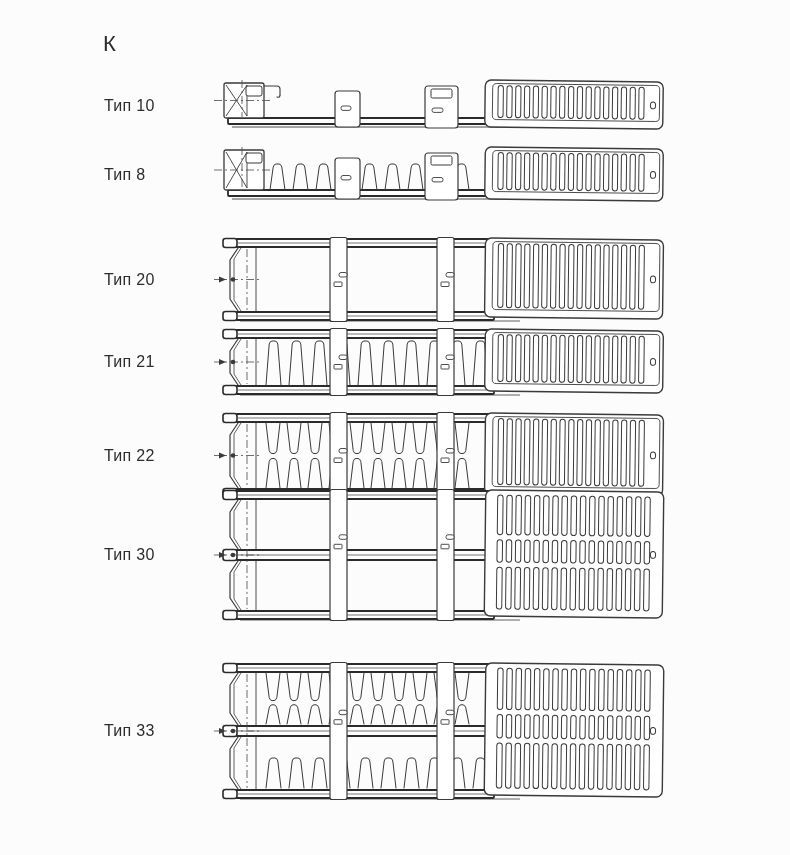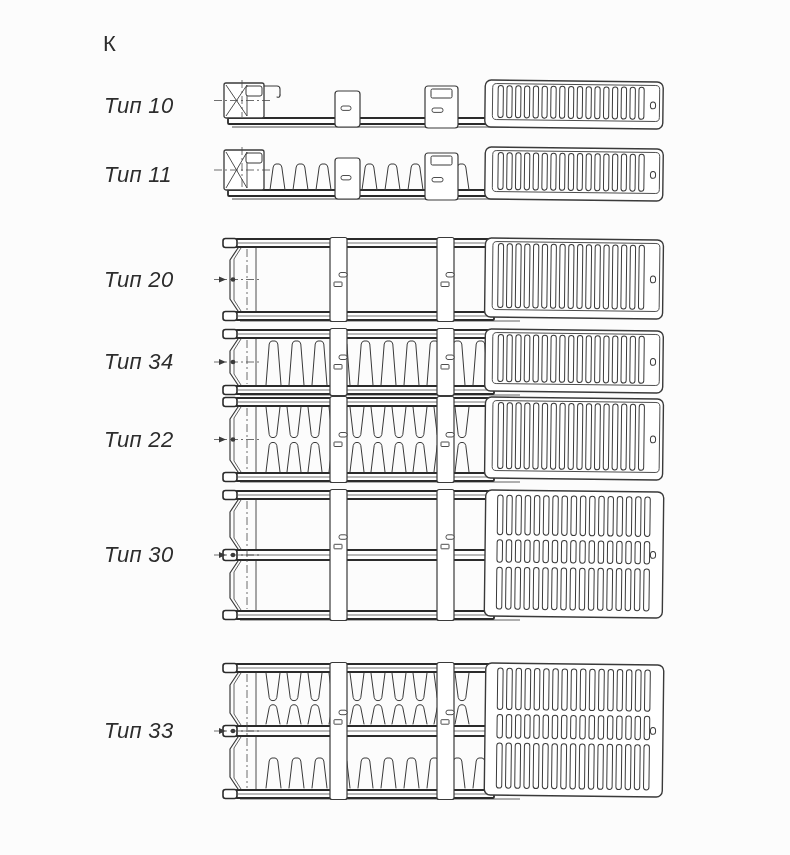--- a/index.html
+++ b/index.html
@@ -6,21 +6,21 @@
   #canvas{
     position:relative;width:790px;height:855px;background:#fcfcfc;
     font-family:"Liberation Sans",sans-serif;overflow:hidden;
   }
   .corner-mark{
     position:absolute;left:103px;top:31px;font-size:22px;color:#2d2d2d;letter-spacing:.3px;
   }
   .row{position:absolute;left:222px;width:450px;}
   .row .label{
     position:absolute;left:-118px;top:50%;transform:translateY(-50%);
-    font-size:22px;color:#2d2d2d;white-space:nowrap;letter-spacing:.3px;font-style:italic;
+    font-size:16px;color:#2d2d2d;white-space:nowrap;letter-spacing:.3px;
   }
   .row svg{display:block;overflow:visible;}
 </style>
 </head>
 <body>
 
 <div id="canvas">
   <div class="corner-mark">К</div>
 
   <div class="row" style="top: 79px; height: 53px;">
@@ -60,21 +60,21 @@
           <rect x="381.60000000000014" y="7.5" width="5.2" height="32" rx="2.6" fill="#fff" stroke="#3a3a3a" stroke-width="1"></rect>
           <rect x="390.40000000000015" y="7.5" width="5.2" height="32" rx="2.6" fill="#fff" stroke="#3a3a3a" stroke-width="1"></rect>
           <rect x="399.20000000000016" y="7.5" width="5.2" height="32" rx="2.6" fill="#fff" stroke="#3a3a3a" stroke-width="1"></rect>
           <rect x="408.00000000000017" y="7.5" width="5.2" height="32" rx="2.6" fill="#fff" stroke="#3a3a3a" stroke-width="1"></rect>
           <rect x="416.8000000000002" y="7.5" width="5.2" height="32" rx="2.6" fill="#fff" stroke="#3a3a3a" stroke-width="1"></rect>
           <ellipse cx="431" cy="25.5" rx="2.6" ry="3.4" fill="#fff" stroke="#3a3a3a" stroke-width="1"></ellipse>
         </g>
       </svg>
   </div>
   <div class="row" style="top: 146px; height: 58px;">
-    <div class="label">Тип 11</div>
+    <div class="label">Тип 8</div>
     <svg width="450" height="58" viewBox="0 0 450 58">
         <rect x="6" y="44" width="266" height="6" rx="1" fill="#fff" stroke="#2b2b2b" stroke-width="1.8"></rect>
         <line x1="10" y1="53" x2="296" y2="53" stroke="#3a3a3a" stroke-width="0.9"></line>
         <path d="M 48 44 L 51.2 21 Q 52 18 54 18 L 57 18 Q 59 18 59.8 21 L 63 44" fill="none" stroke="#3a3a3a" stroke-width="1" stroke-linejoin="round" stroke-linecap="round"></path>
         <path d="M 71 44 L 74.2 21 Q 75 18 77 18 L 80 18 Q 82 18 82.8 21 L 86 44" fill="none" stroke="#3a3a3a" stroke-width="1" stroke-linejoin="round" stroke-linecap="round"></path>
         <path d="M 94 44 L 97.2 21 Q 98 18 100 18 L 103 18 Q 105 18 105.8 21 L 109 44" fill="none" stroke="#3a3a3a" stroke-width="1" stroke-linejoin="round" stroke-linecap="round"></path>
         <path d="M 117 44 L 120.2 21 Q 121 18 123 18 L 126 18 Q 128 18 128.8 21 L 132 44" fill="none" stroke="#3a3a3a" stroke-width="1" stroke-linejoin="round" stroke-linecap="round"></path>
         <path d="M 140 44 L 143.2 21 Q 144 18 146 18 L 149 18 Q 151 18 151.8 21 L 155 44" fill="none" stroke="#3a3a3a" stroke-width="1" stroke-linejoin="round" stroke-linecap="round"></path>
         <path d="M 163 44 L 166.2 21 Q 167 18 169 18 L 172 18 Q 174 18 174.8 21 L 178 44" fill="none" stroke="#3a3a3a" stroke-width="1" stroke-linejoin="round" stroke-linecap="round"></path>
         <path d="M 186 44 L 189.2 21 Q 190 18 192 18 L 195 18 Q 197 18 197.8 21 L 201 44" fill="none" stroke="#3a3a3a" stroke-width="1" stroke-linejoin="round" stroke-linecap="round"></path>
@@ -157,21 +157,21 @@
           <rect x="381.60000000000014" y="7.5" width="5.2" height="64" rx="2.6" fill="#fff" stroke="#3a3a3a" stroke-width="1"></rect>
           <rect x="390.40000000000015" y="7.5" width="5.2" height="64" rx="2.6" fill="#fff" stroke="#3a3a3a" stroke-width="1"></rect>
           <rect x="399.20000000000016" y="7.5" width="5.2" height="64" rx="2.6" fill="#fff" stroke="#3a3a3a" stroke-width="1"></rect>
           <rect x="408.00000000000017" y="7.5" width="5.2" height="64" rx="2.6" fill="#fff" stroke="#3a3a3a" stroke-width="1"></rect>
           <rect x="416.8000000000002" y="7.5" width="5.2" height="64" rx="2.6" fill="#fff" stroke="#3a3a3a" stroke-width="1"></rect>
           <ellipse cx="431" cy="41.5" rx="2.6" ry="3.4" fill="#fff" stroke="#3a3a3a" stroke-width="1"></ellipse>
         </g>
       </svg>
   </div>
   <div class="row" style="top: 328px; height: 68px;">
-    <div class="label">Тип 34</div>
+    <div class="label">Тип 21</div>
     <svg width="450" height="68" viewBox="0 0 450 68">
         <line x1="18" y1="67" x2="298" y2="67" stroke="#3a3a3a" stroke-width="0.8"></line>
         <rect x="14" y="2" width="258" height="8" rx="1" fill="#fff" stroke="#2b2b2b" stroke-width="1.8"></rect>
         <line x1="16" y1="6" x2="270" y2="6" stroke="#3a3a3a" stroke-width="0.7"></line>
         <rect x="14" y="58" width="258" height="8" rx="1" fill="#fff" stroke="#2b2b2b" stroke-width="1.8"></rect>
         <line x1="16" y1="62" x2="270" y2="62" stroke="#3a3a3a" stroke-width="0.7"></line>
         <path d="M 44 57 L 47.2 16 Q 48 13 50 13 L 53 13 Q 55 13 55.8 16 L 59 57" fill="none" stroke="#3a3a3a" stroke-width="1" stroke-linejoin="round" stroke-linecap="round"></path>
         <path d="M 67 57 L 70.2 16 Q 71 13 73 13 L 76 13 Q 78 13 78.8 16 L 82 57" fill="none" stroke="#3a3a3a" stroke-width="1" stroke-linejoin="round" stroke-linecap="round"></path>
         <path d="M 90 57 L 93.2 16 Q 94 13 96 13 L 99 13 Q 101 13 101.8 16 L 105 57" fill="none" stroke="#3a3a3a" stroke-width="1" stroke-linejoin="round" stroke-linecap="round"></path>
         <path d="M 113 57 L 116.2 16 Q 117 13 119 13 L 122 13 Q 124 13 124.8 16 L 128 57" fill="none" stroke="#3a3a3a" stroke-width="1" stroke-linejoin="round" stroke-linecap="round"></path>
@@ -213,21 +213,21 @@
           <rect x="372.8000000000001" y="7.5" width="5.2" height="47" rx="2.6" fill="#fff" stroke="#3a3a3a" stroke-width="1"></rect>
           <rect x="381.60000000000014" y="7.5" width="5.2" height="47" rx="2.6" fill="#fff" stroke="#3a3a3a" stroke-width="1"></rect>
           <rect x="390.40000000000015" y="7.5" width="5.2" height="47" rx="2.6" fill="#fff" stroke="#3a3a3a" stroke-width="1"></rect>
           <rect x="399.20000000000016" y="7.5" width="5.2" height="47" rx="2.6" fill="#fff" stroke="#3a3a3a" stroke-width="1"></rect>
           <rect x="408.00000000000017" y="7.5" width="5.2" height="47" rx="2.6" fill="#fff" stroke="#3a3a3a" stroke-width="1"></rect>
           <rect x="416.8000000000002" y="7.5" width="5.2" height="47" rx="2.6" fill="#fff" stroke="#3a3a3a" stroke-width="1"></rect>
           <ellipse cx="431" cy="33" rx="2.6" ry="3.4" fill="#fff" stroke="#3a3a3a" stroke-width="1"></ellipse>
         </g>
       </svg>
   </div>
-  <div class="row" style="top: 396px; height: 87px;">
+  <div class="row" style="top: 412px; height: 87px;">
     <div class="label">Тип 22</div>
     <svg width="450" height="87" viewBox="0 0 450 87">
         <line x1="18" y1="86" x2="298" y2="86" stroke="#3a3a3a" stroke-width="0.8"></line>
         <rect x="14" y="2" width="258" height="8" rx="1" fill="#fff" stroke="#2b2b2b" stroke-width="1.8"></rect>
         <line x1="16" y1="6" x2="270" y2="6" stroke="#3a3a3a" stroke-width="0.7"></line>
         <rect x="14" y="77" width="258" height="8" rx="1" fill="#fff" stroke="#2b2b2b" stroke-width="1.8"></rect>
         <line x1="16" y1="81" x2="270" y2="81" stroke="#3a3a3a" stroke-width="0.7"></line>
         <path d="M 44 11 L 47.2 38.5 Q 48 41.5 50 41.5 L 52 41.5 Q 54 41.5 54.8 38.5 L 58 11" fill="none" stroke="#3a3a3a" stroke-width="1" stroke-linejoin="round" stroke-linecap="round"></path>
         <path d="M 65 11 L 68.2 38.5 Q 69 41.5 71 41.5 L 73 41.5 Q 75 41.5 75.8 38.5 L 79 11" fill="none" stroke="#3a3a3a" stroke-width="1" stroke-linejoin="round" stroke-linecap="round"></path>
         <path d="M 86 11 L 89.2 38.5 Q 90 41.5 92 41.5 L 94 41.5 Q 96 41.5 96.8 38.5 L 100 11" fill="none" stroke="#3a3a3a" stroke-width="1" stroke-linejoin="round" stroke-linecap="round"></path>

